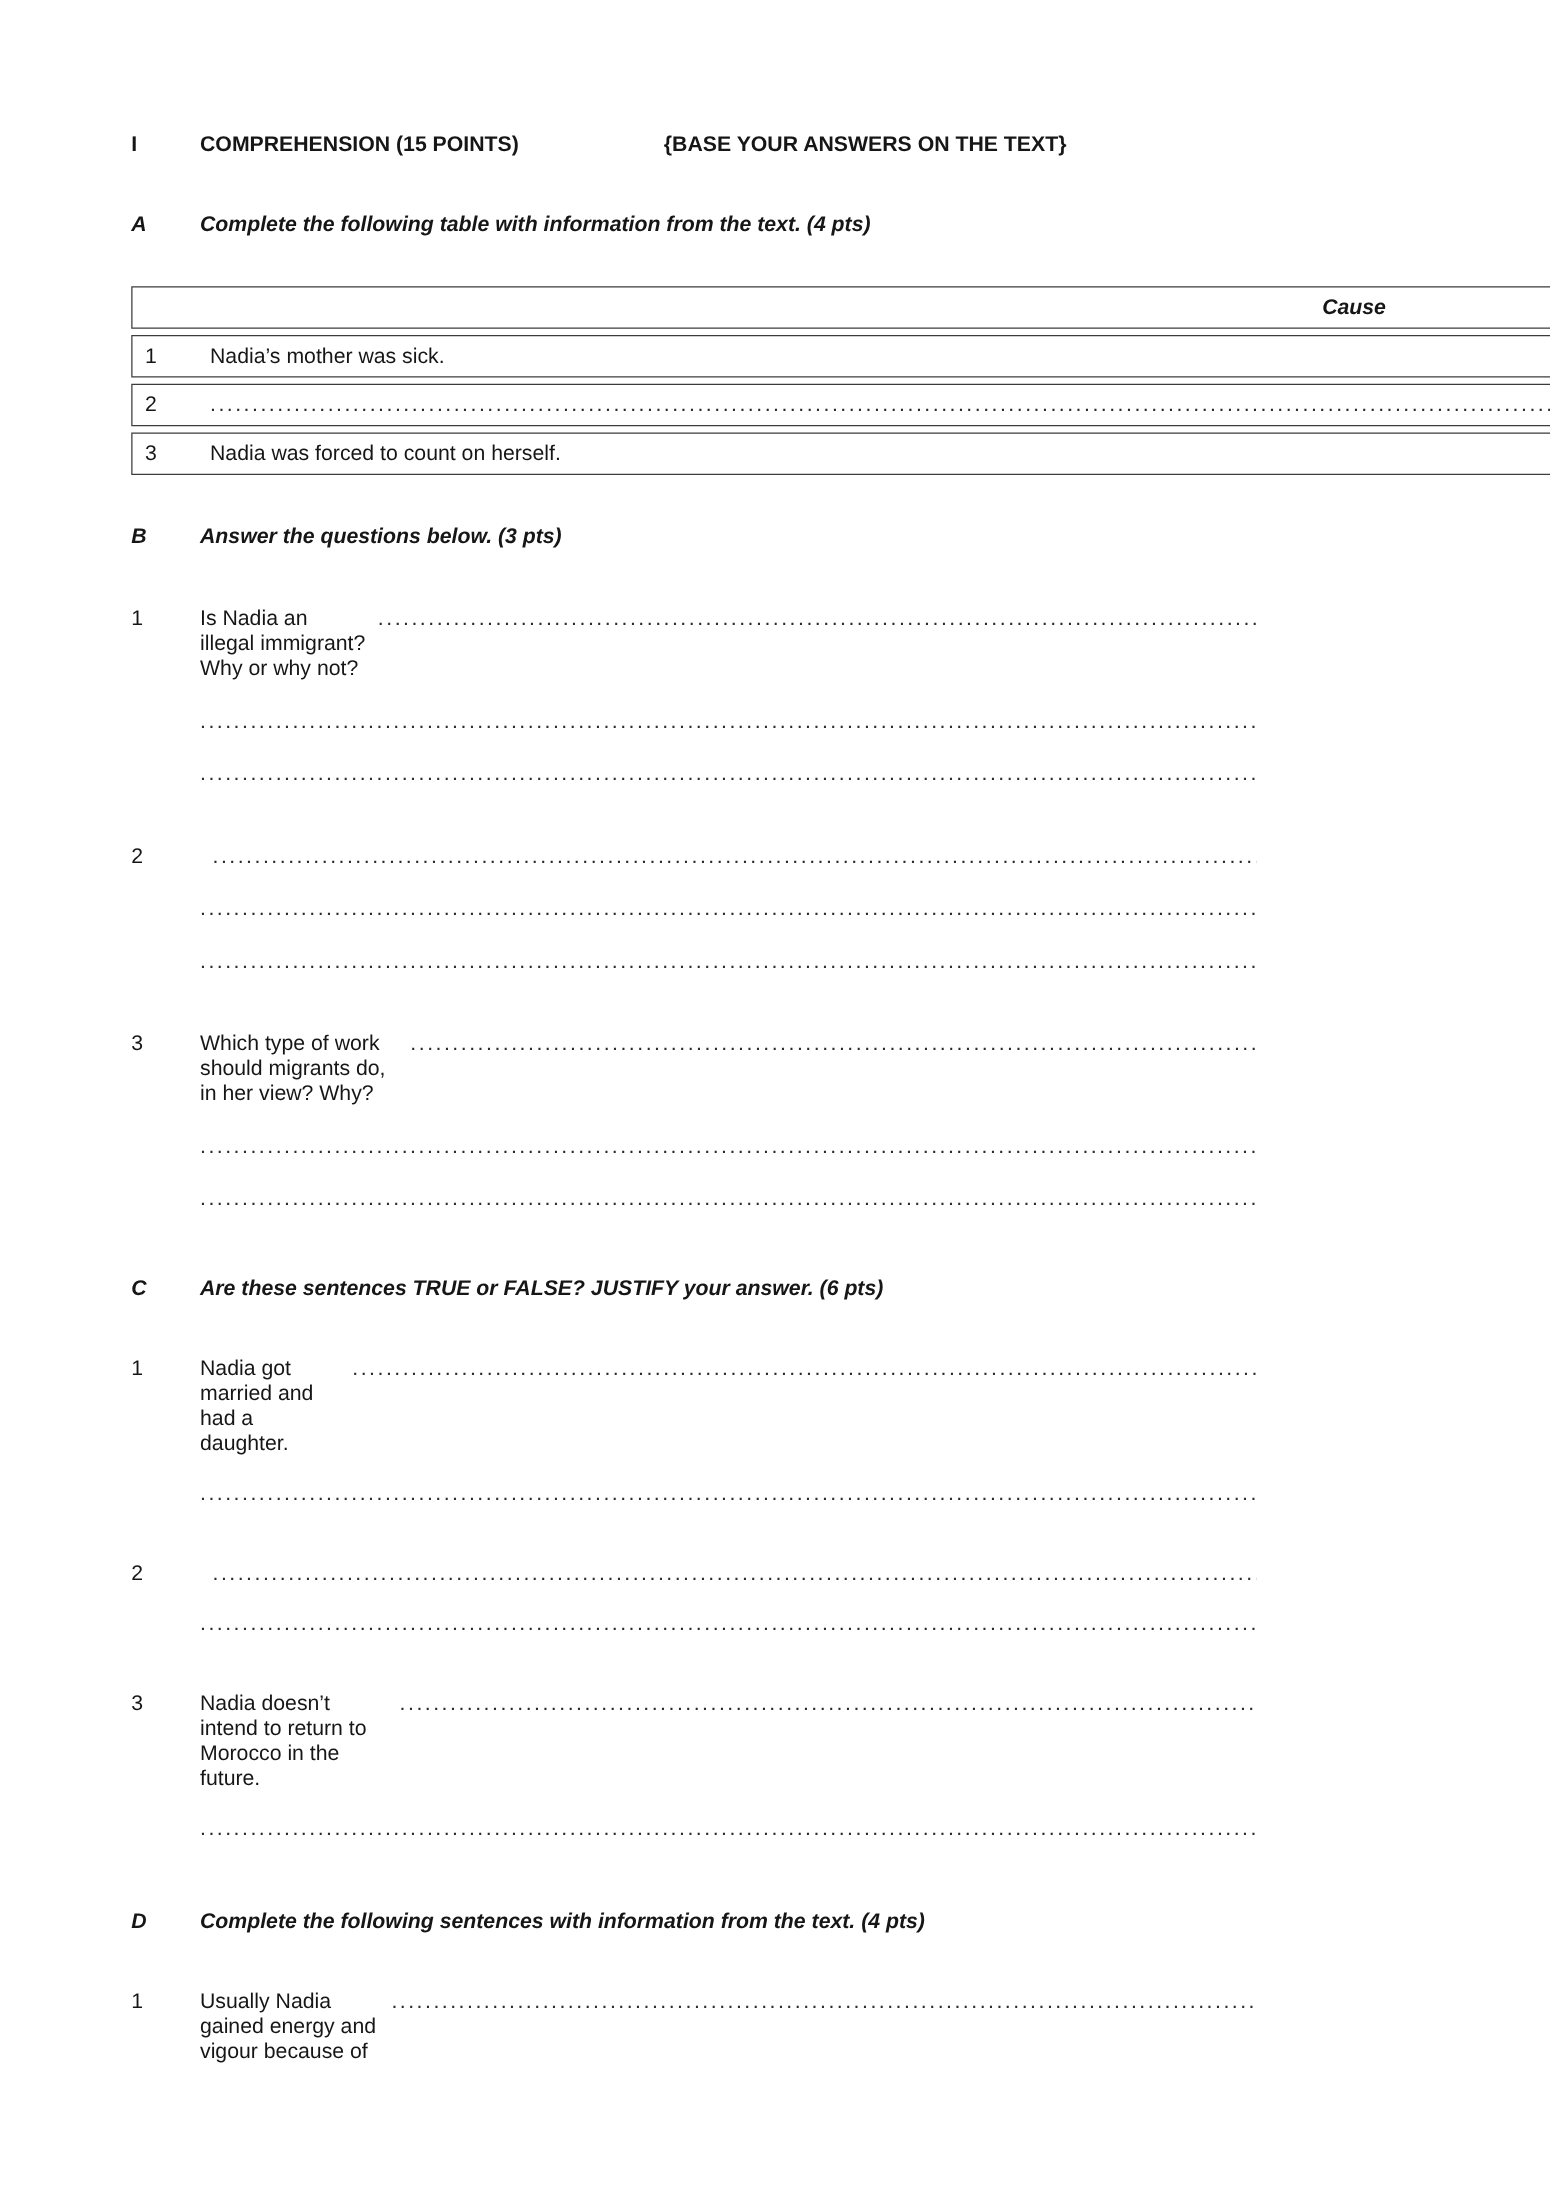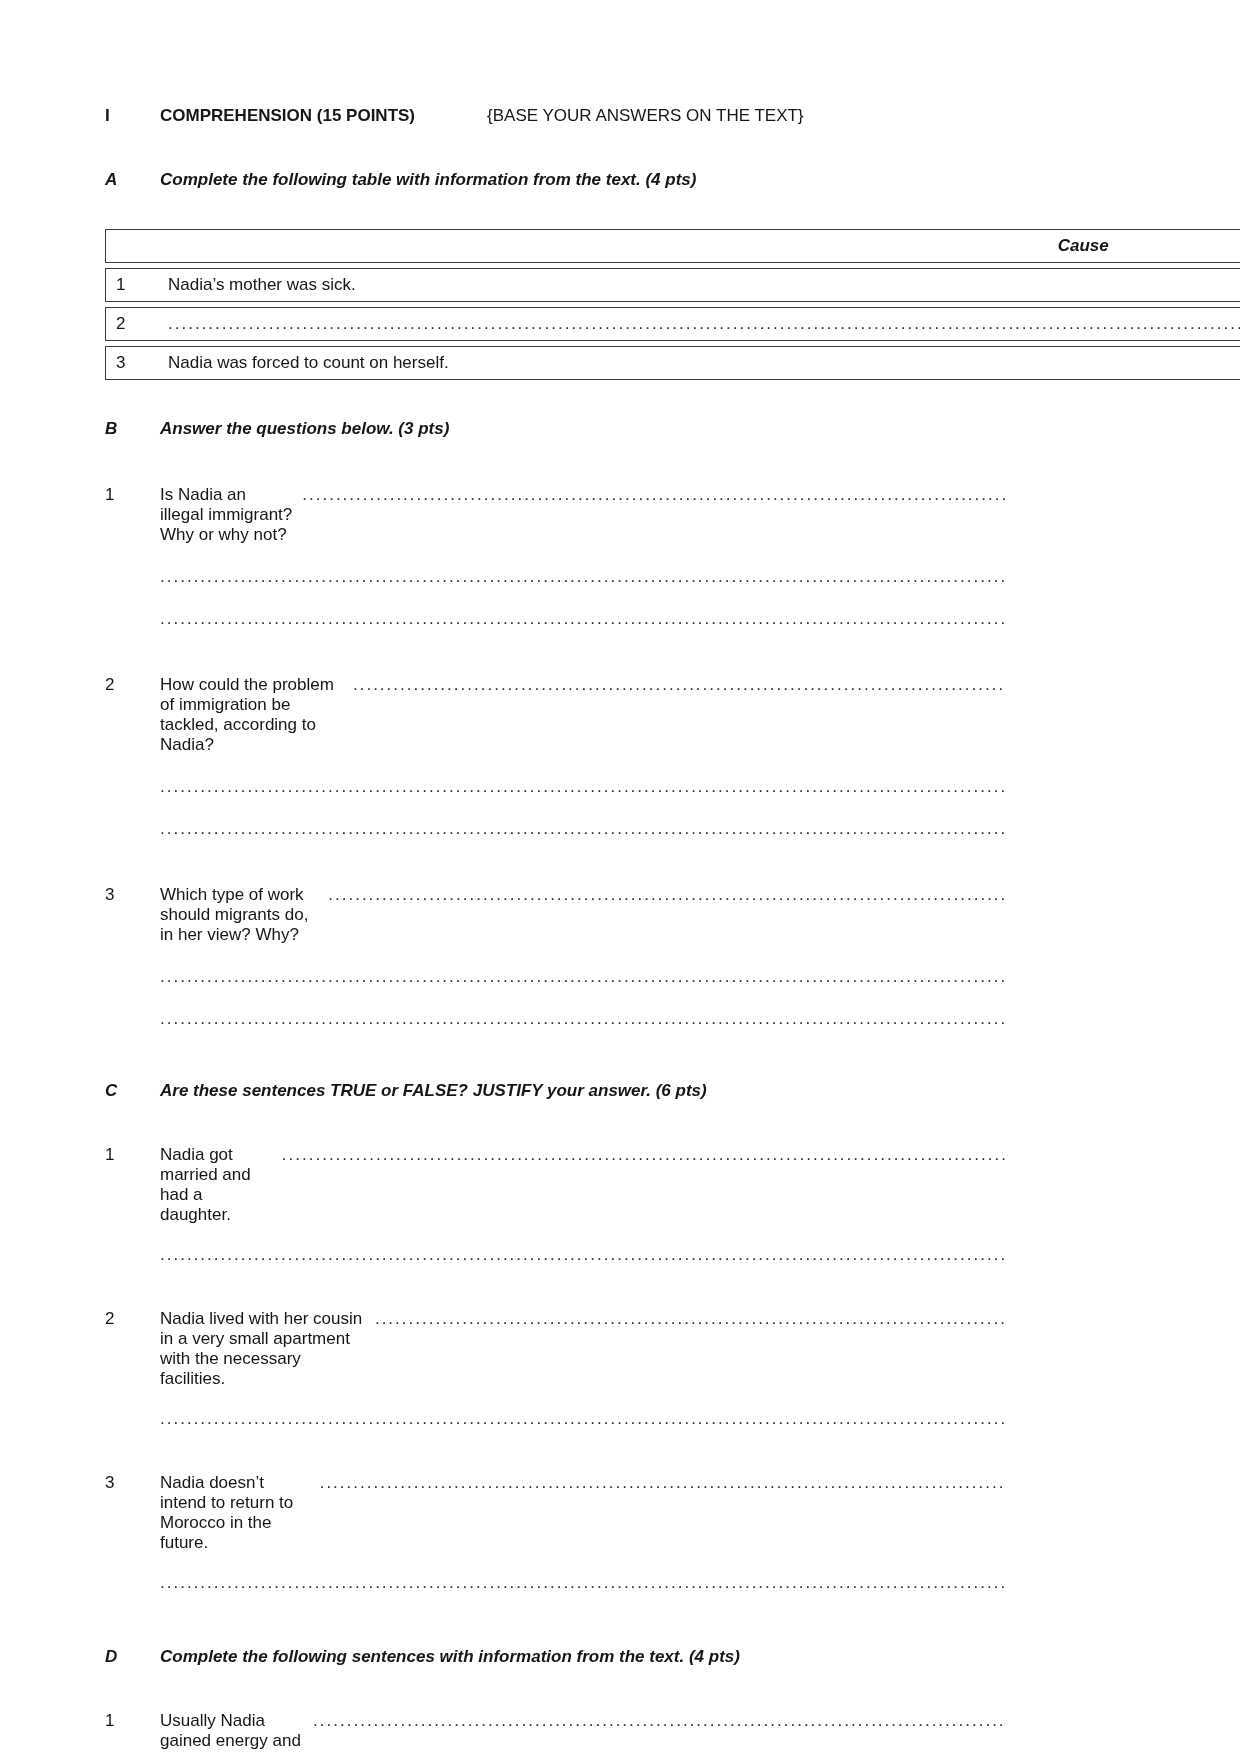--- a/index.html
+++ b/index.html
@@ -12,21 +12,21 @@
     color: #161616;
     padding: 106px 235px 40px 105px;
     overflow: hidden;
   }
   .row { display: flex; align-items: baseline; }
   .num-col { flex: 0 0 55px; }
   .letter { font-weight: bold; }
   .sec-title { font-weight: bold; font-style: italic; }
   .doc-header { display: flex; align-items: baseline; }
   .doc-header .h-title { font-weight: bold; text-align: right; }
-  .doc-header .h-note { font-weight: normal; margin-left: 72px; }
+  .doc-header .h-note { font-weight: bold; margin-left: 116px; }
 
   
   table.ce-table {
     width: 100%;
     border-collapse: separate;
     border-spacing: 0 5px;
     margin-top: 34px;
   }
   table.ce-table th, table.ce-table td {
     border: 1px solid #3c3c3c;
@@ -123,21 +123,20 @@
 <div class="row mt-q">
   <span class="num-col">1</span>
   <span>Is Nadia an illegal immigrant? Why or why not?</span>
   <span class="dots-fill">........................................................................................................................................................................................................................................................................................</span>
 </div>
 <div class="dots-line mt-line">........................................................................................................................................................................................................................................................................................</div>
 <div class="dots-line mt-line">........................................................................................................................................................................................................................................................................................</div>
 
 <div class="row mt-q">
   <span class="num-col">2</span>
-  <span>How could the problem of immigration be tackled, according to Nadia?</span>
   <span class="dots-fill">........................................................................................................................................................................................................................................................................................</span>
 </div>
 <div class="dots-line mt-line">........................................................................................................................................................................................................................................................................................</div>
 <div class="dots-line mt-line">........................................................................................................................................................................................................................................................................................</div>
 
 <div class="row mt-q">
   <span class="num-col">3</span>
   <span>Which type of work should migrants do, in her view? Why?</span>
   <span class="dots-fill">........................................................................................................................................................................................................................................................................................</span>
 </div>
@@ -151,21 +150,20 @@
 
 <div class="row mt-item">
   <span class="num-col">1</span>
   <span>Nadia got married and had a daughter.</span>
   <span class="dots-fill">........................................................................................................................................................................................................................................................................................</span>
 </div>
 <div class="dots-line mt-line-s">........................................................................................................................................................................................................................................................................................</div>
 
 <div class="row mt-item">
   <span class="num-col">2</span>
-  <span>Nadia lived with her cousin in a very small apartment with the necessary facilities.</span>
   <span class="dots-fill">........................................................................................................................................................................................................................................................................................</span>
 </div>
 <div class="dots-line mt-line-s">........................................................................................................................................................................................................................................................................................</div>
 
 <div class="row mt-item">
   <span class="num-col">3</span>
   <span>Nadia doesn’t intend to return to Morocco in the future.</span>
   <span class="dots-fill">........................................................................................................................................................................................................................................................................................</span>
 </div>
 <div class="dots-line mt-line-s">........................................................................................................................................................................................................................................................................................</div>

